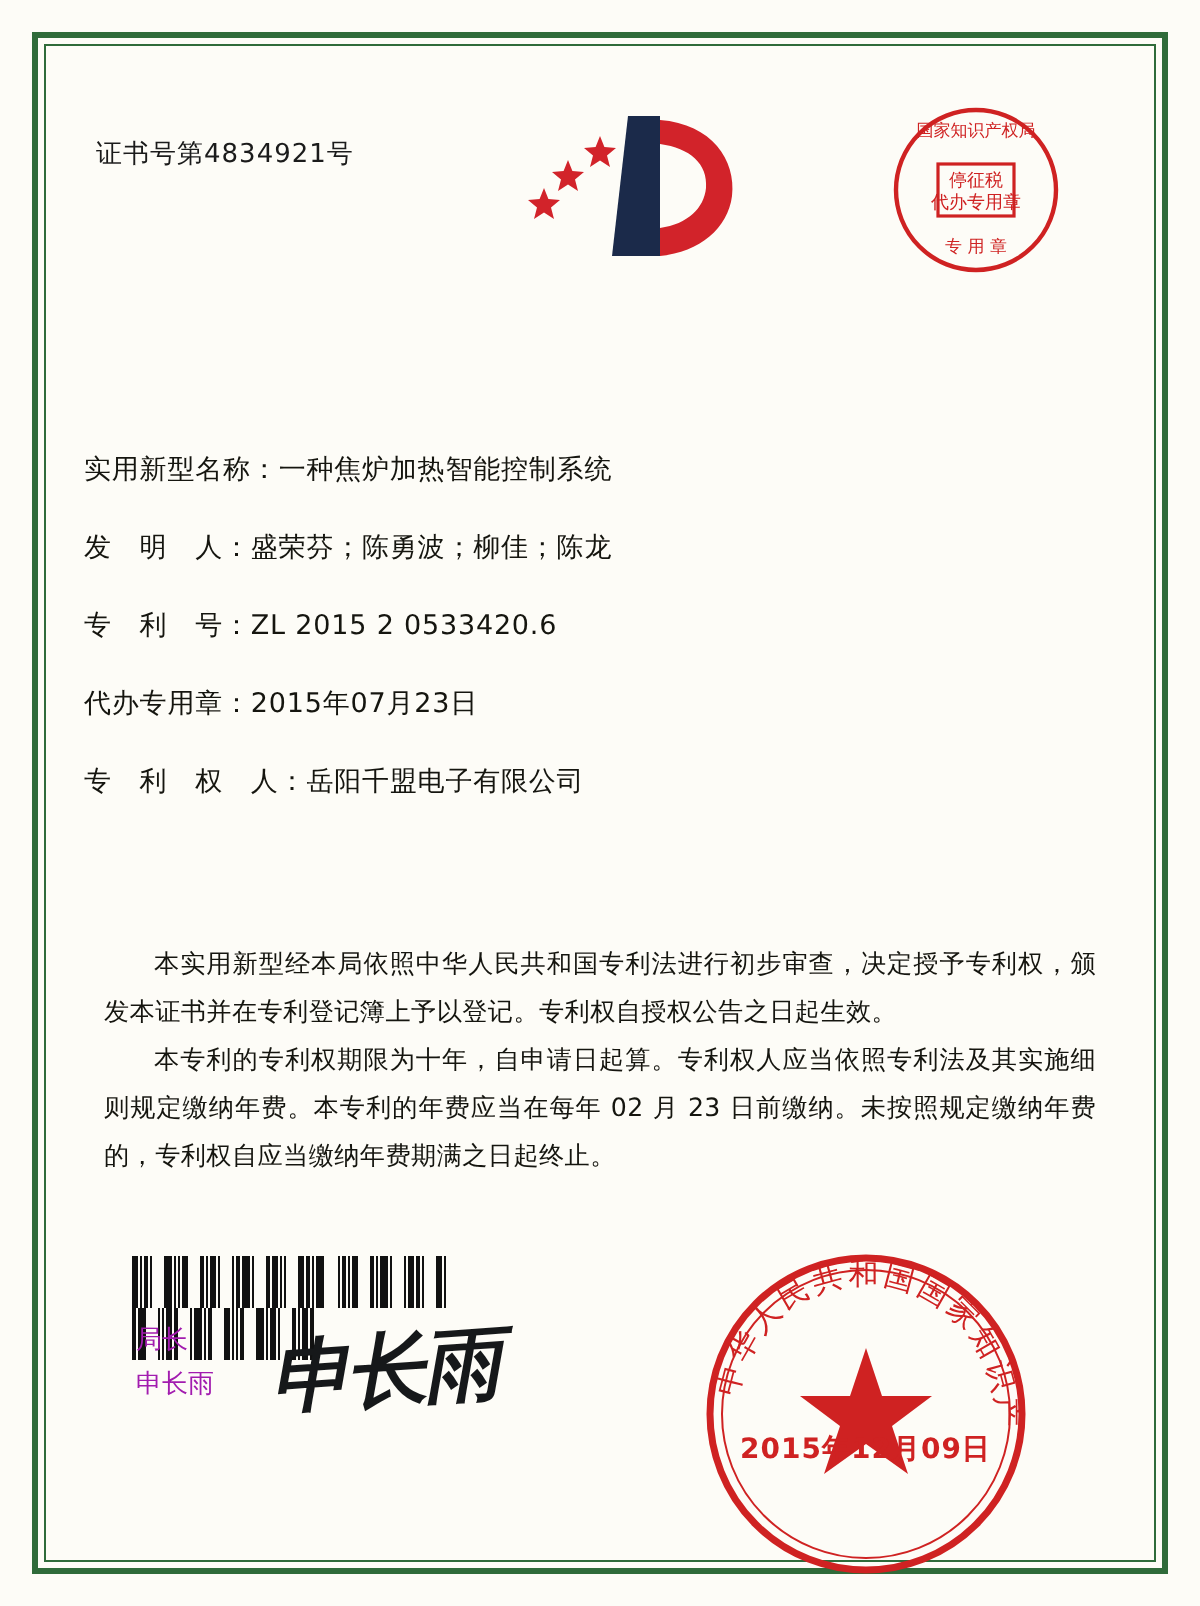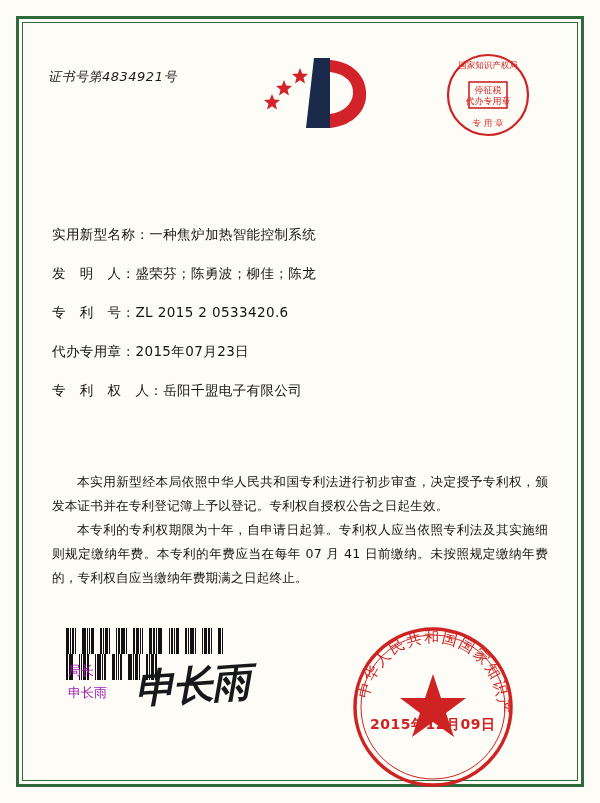--- a/index.html
+++ b/index.html
@@ -44,21 +44,20 @@
   }
   
   .cert-no {
     position: absolute;
     left: 18px;
     top: 38px;
     font-size: 13px;
     color: #1b1b1b;
     letter-spacing: 0.5px;
     white-space: nowrap;
-    font-style: italic;
   }
   
   .logo {
     position: absolute;
     left: 230px;
     top: 24px;
     width: 110px;
     height: 78px;
   }
   
@@ -76,21 +75,21 @@
     width: 540px;
     text-align: center;
     font-family: "DejaVu Serif", "Liberation Serif", serif;
     font-size: 34px;
     font-weight: bold;
     letter-spacing: 3px;
     color: #111;
   }
   .fields {
     position: absolute;
-    left: 22px;
+    left: 12px;
     top: 196px;
     width: 500px;
   }
   .field-row {
     font-size: 13.5px;
     color: #15150f;
     margin-bottom: 21px;
     letter-spacing: 0.4px;
     white-space: nowrap;
   }
@@ -233,21 +232,21 @@
       <div class="field-row">
         <span class="field-label">代办专用章：</span><span class="field-value">2015年07月23日</span>
       </div>
       <div class="field-row">
         <span class="field-label">专　利　权　人：</span><span class="field-value">岳阳千盟电子有限公司</span>
       </div>
     </div>
 
     <div class="body-text">
       <p>本实用新型经本局依照中华人民共和国专利法进行初步审查，决定授予专利权，颁发本证书并在专利登记簿上予以登记。专利权自授权公告之日起生效。</p>
-      <p>本专利的专利权期限为十年，自申请日起算。专利权人应当依照专利法及其实施细则规定缴纳年费。本专利的年费应当在每年 07 月 41 日前缴纳。未按照规定缴纳年费的，专利权自应当缴纳年费期满之日起终止。</p>
+      <p>本专利的专利权期限为十年，自申请日起算。专利权人应当依照专利法及其实施细则规定缴纳年费。本专利的年费应当在每年 02 月 23 日前缴纳。未按照规定缴纳年费的，专利权自应当缴纳年费期满之日起终止。</p>
     </div>
 
     <div class="barcode">
       <span style="width:3px"></span><span style="width:1px"></span><span style="width:2px"></span><span style="width:1px"></span>
       <span style="width:4px"></span><span style="width:1px"></span><span style="width:1px"></span><span style="width:3px"></span>
       <span style="width:2px"></span><span style="width:1px"></span><span style="width:3px"></span><span style="width:1px"></span>
       <span style="width:1px"></span><span style="width:2px"></span><span style="width:4px"></span><span style="width:1px"></span>
       <span style="width:2px"></span><span style="width:3px"></span><span style="width:1px"></span><span style="width:1px"></span>
       <span style="width:3px"></span><span style="width:2px"></span><span style="width:1px"></span><span style="width:4px"></span>
       <span style="width:1px"></span><span style="width:2px"></span><span style="width:1px"></span><span style="width:3px"></span>

